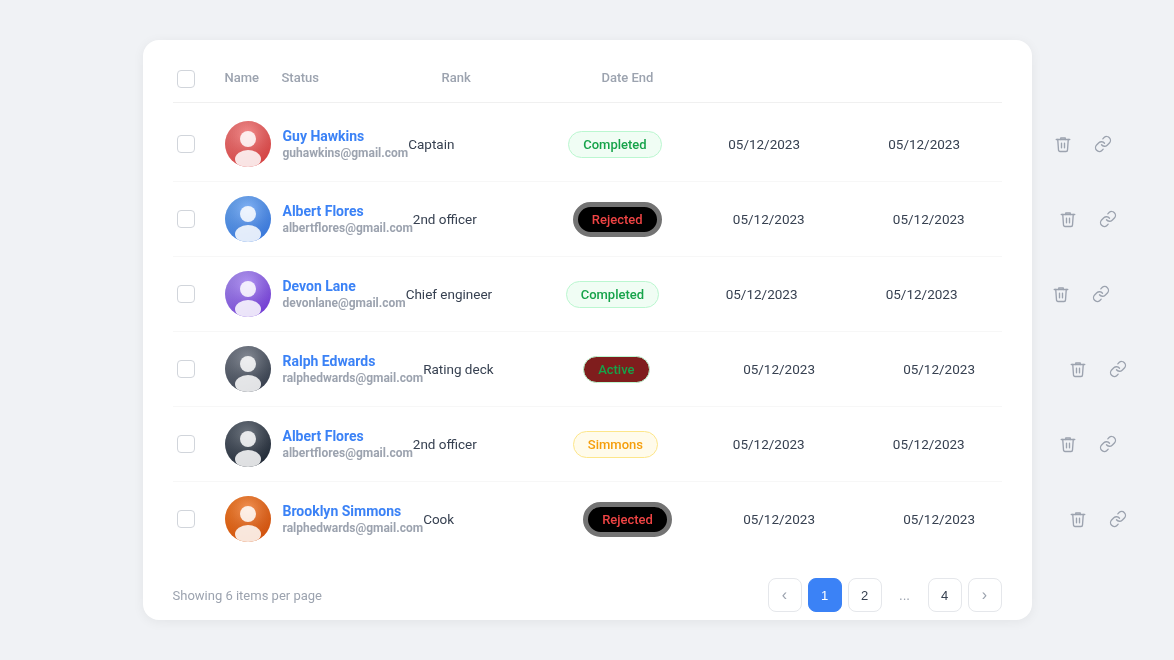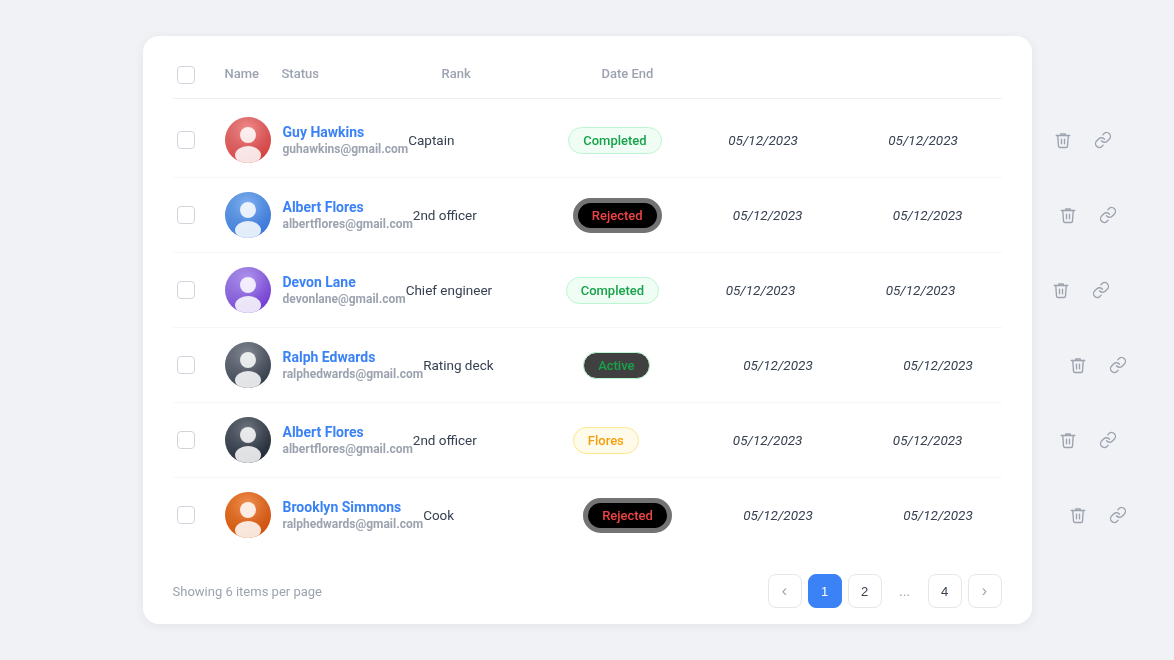--- a/index.html
+++ b/index.html
@@ -9,21 +9,21 @@
       display: flex;
       justify-content: center;
       align-items: center;
       min-height: 660px;
       padding: 20px;
     }
     .container {
       background: #fff;
       border-radius: 16px;
       width: 889px;
-      padding: 20px 30px 16px;
+      padding: 20px 30px 8px;
       box-shadow: 0 2px 12px rgba(0,0,0,0.06);
     }
     .table-header {
       display: grid;
       grid-template-columns: 48px 1fr 160px 160px 160px 160px 80px;
       padding: 10px 0 10px 4px;
       border-bottom: 1px solid #f0f0f0;
       margin-bottom: 4px;
     }
     .table-header span {
@@ -84,33 +84,32 @@
       background: #f0fdf4;
       color: #16a34a;
       border: 1px solid #bbf7d0;
     }
     .status-rejected {
       background: #000000;
       color: #ef4444;
       border: 5px solid #737373;
     }
     .status-active {
-      background: #404040;
+      background: #7f1d1d;
       color: #16a34a;
       border: 1px solid #bbf7d0;
     }
     .status-pending {
       background: #fffbeb;
       color: #f59e0b;
       border: 1px solid #fde68a;
     }
     .date-cell {
       font-size: 13.5px;
       color: #374151;
-      font-style: italic;
     }
     .actions {
       display: flex;
       align-items: center;
       gap: 10px;
     }
     .action-btn {
       background: none;
       border: none;
       cursor: pointer;
@@ -404,21 +403,21 @@
           <ellipse cx="23" cy="38" rx="13" ry="9" fill="rgba(255,255,255,0.85)"></ellipse>
         </svg>
       </div>
       <div>
         <div class="user-name">Albert Flores</div>
         <div class="user-email">albertflores@gmail.com</div>
       </div>
     </div>
     <div class="rank-cell">2nd officer</div>
     <div>
-      <span class="status-badge status-pending">Flores</span>
+      <span class="status-badge status-pending">Simmons</span>
     </div>
     <div class="date-cell">05/12/2023</div>
     <div class="date-cell">05/12/2023</div>
     <div class="actions">
       <button class="action-btn" title="Delete">
         <svg width="18" height="18" viewBox="0 0 24 24" fill="none" stroke="currentColor" stroke-width="1.8" stroke-linecap="round" stroke-linejoin="round">
           <polyline points="3 6 5 6 21 6"></polyline>
           <path d="M19 6l-1 14a2 2 0 0 1-2 2H8a2 2 0 0 1-2-2L5 6"></path>
           <path d="M10 11v6M14 11v6"></path>
           <path d="M9 6V4h6v2"></path>

